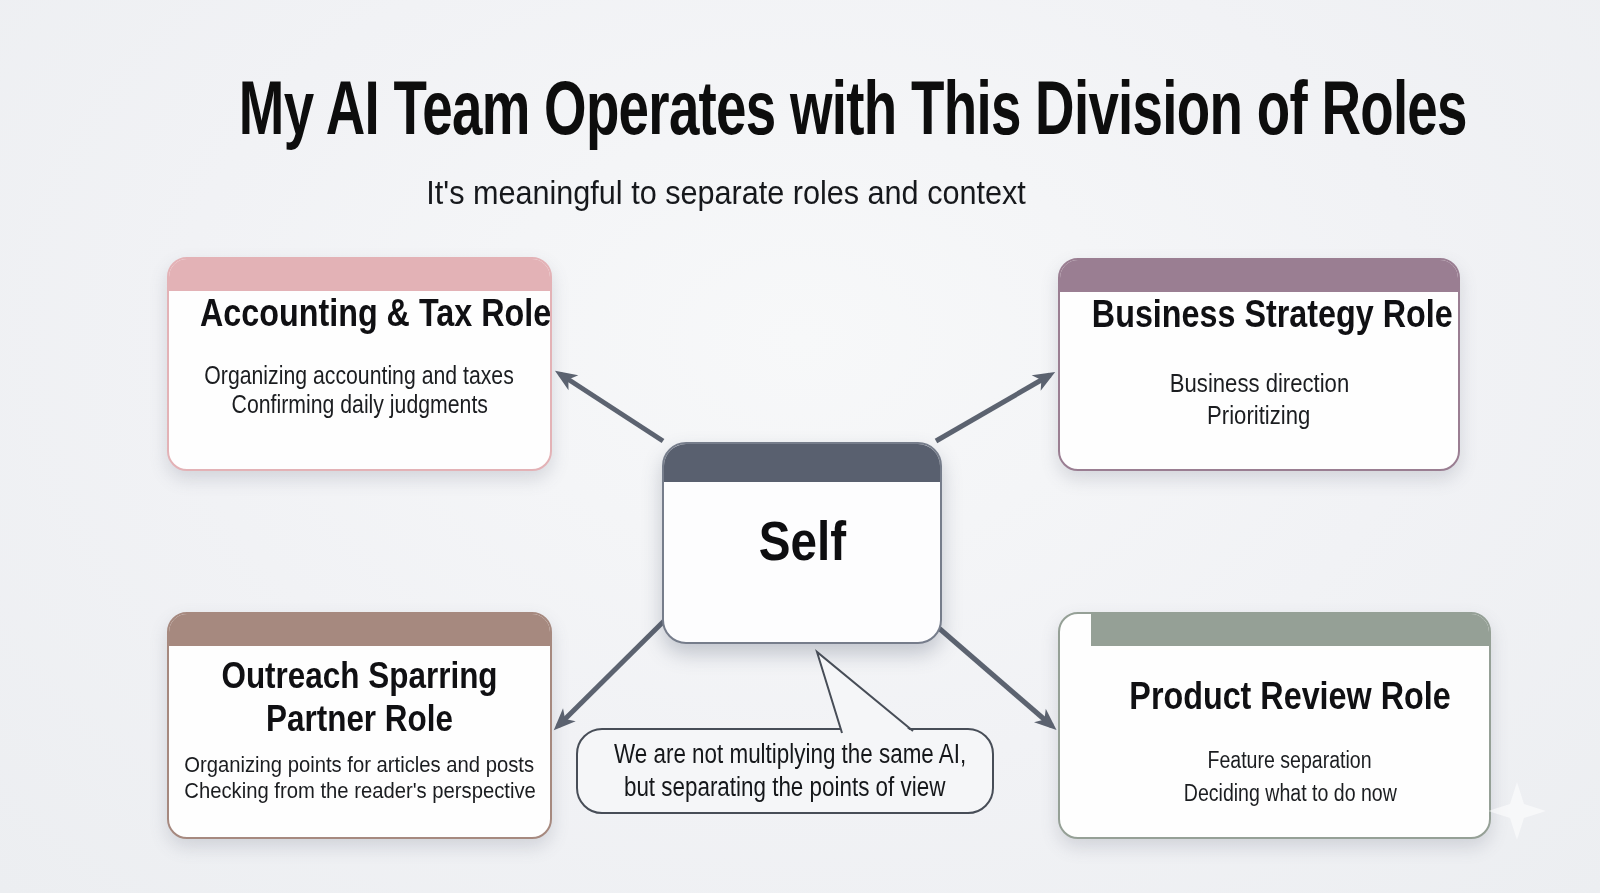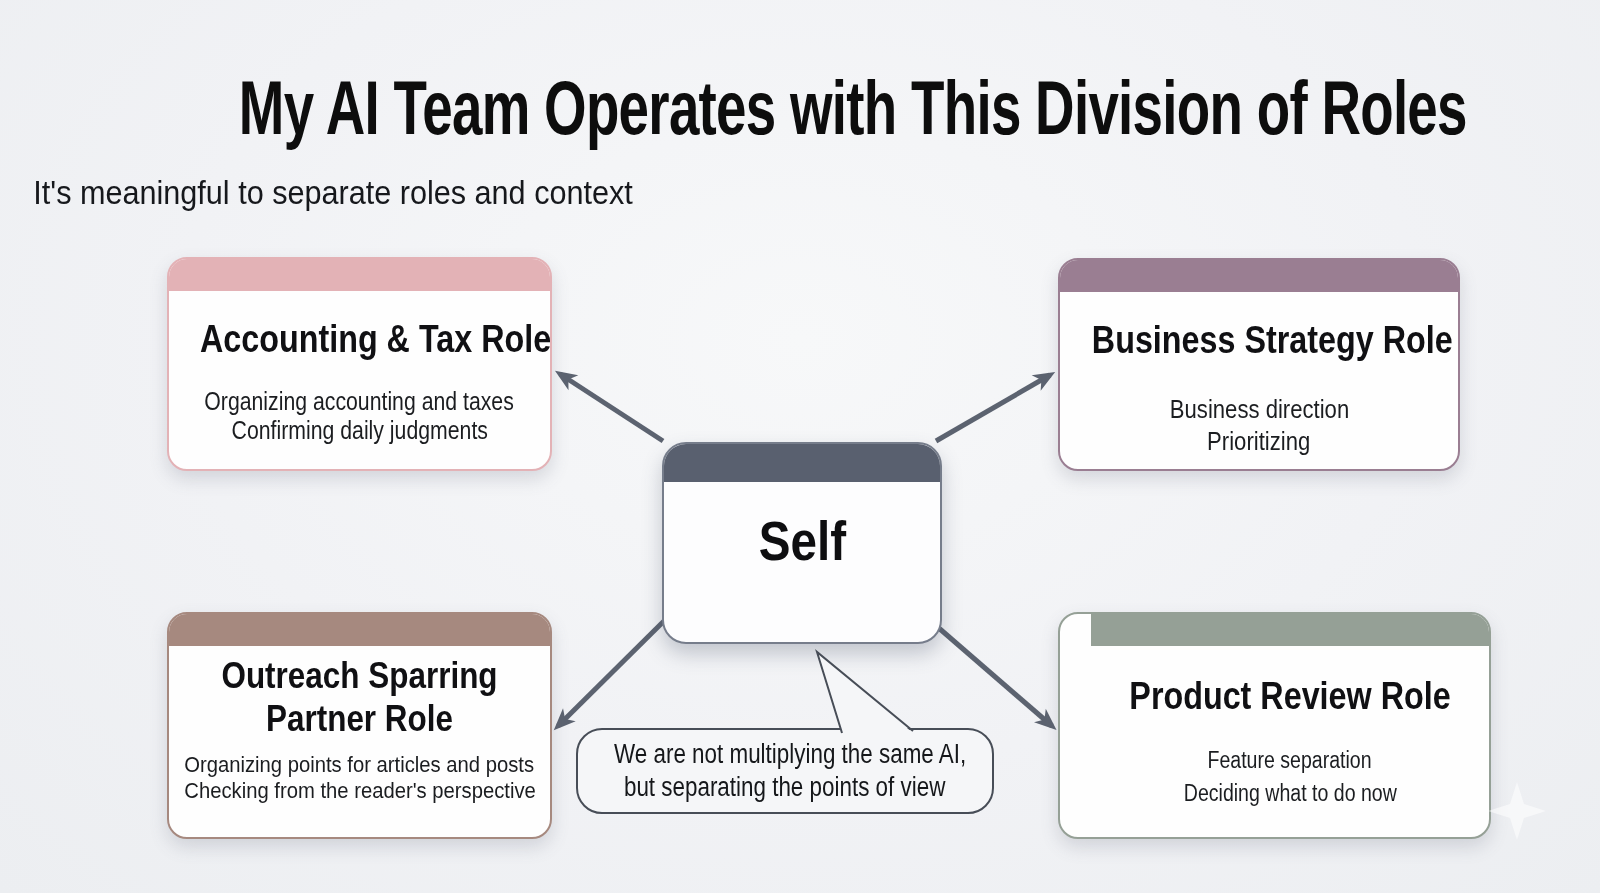--- a/index.html
+++ b/index.html
@@ -19,40 +19,40 @@
   .cond.wrap{white-space:normal;width:100%;}
 
   .main-title{
     position:absolute;top:66px;left:0;width:1600px;
     text-align:center;font-weight:700;font-size:76px;line-height:1.1;
     color:#0d0d0d;letter-spacing:-1px;
   }
   .main-title .cond{transform:scaleX(.72);}
   .subtitle{
     position:absolute;top:172px;left:0;width:1452px;
-    text-align:left;font-size:34px;line-height:1.2;color:#16181c;
+    text-align:center;font-size:34px;line-height:1.2;color:#16181c;
   }
   .subtitle .cond{transform:scaleX(.9);}
 
   
   .role{
     position:absolute;
     background:#fefefe;
     border:2px solid var(--accent,#ccc);
     border-radius:20px;
     box-shadow:0 8px 18px rgba(90,95,115,.20);
     text-align:center;
     overflow:hidden;
   }
   .role-header{
     height:32px;
     background:var(--accent,#ccc);
   }
   .rtitle{
-    font-weight:700;font-size:38px;line-height:44px;margin-top:26px;color:#101013;
+    font-weight:700;font-size:38px;line-height:44px;color:#101013;
   }
   .rbody{color:#1b1d20;}
   .rbody .bline{display:block;}
   .tl{left:167px;top:257px;width:381px;height:210px;}
   .tr{left:1058px;top:258px;width:398px;height:209px;}
   .bl{left:167px;top:612px;width:381px;height:223px;}
   .br{left:1058px;top:612px;width:398px;height:223px;padding-left:31px;}
   .tl .rbody{margin-top:26px;font-size:25px;line-height:29px;}
   .tr .rbody{margin-top:31px;font-size:26px;line-height:32px;}
   .bl .rtitle{margin-top:8px;font-size:37px;line-height:43px;}

